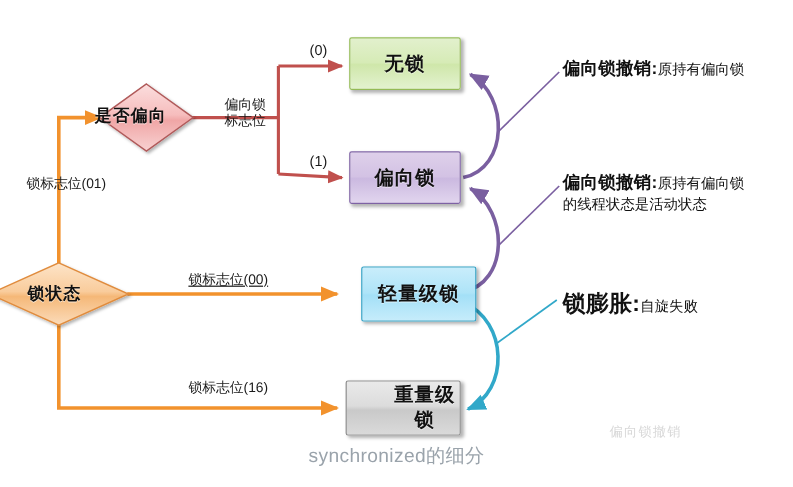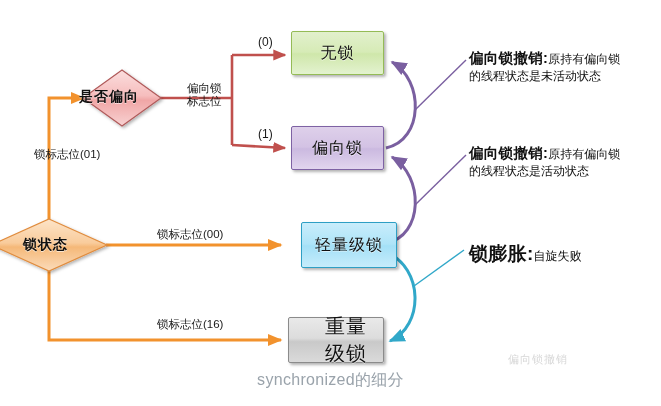--- a/index.html
+++ b/index.html
@@ -25,24 +25,25 @@
     height: 406px;
   }
 
   
   .node {
     position: absolute;
     box-sizing: border-box;
     display: flex;
     align-items: center;
     justify-content: center;
-    font-weight: normal;
+    font-weight: bold;
     color: #111111;
     letter-spacing: 1px;
     text-shadow: 0 1px 0 rgba(255,255,255,0.55);
+    text-align: center;
   }
   .box {
     border-radius: 2px;
     box-shadow: 2px 2px 3px rgba(0,0,0,0.30);
   }
 
   .box-nolock {
     left: 291px; top: 31px; width: 93px; height: 44px;
     font-size: 16px;
     border: 1px solid #94bb56;
@@ -56,21 +57,21 @@
   }
   .box-light {
     left: 288px; top: 222px; width: 96px; height: 46px;
     font-size: 16px;
     border: 1px solid #2e9fc4;
     background: linear-gradient(180deg,#c9edfb 0%,#aee4f8 48%,#a3e0f7 52%,#c6ecfb 100%);
     margin-left: 13px;
   }
   .box-heavy {
     left: 288px; top: 317px; width: 96px; height: 46px;
-    font-size: 20px;
+    font-size: 16px;
     border: 1px solid #8b8b8b;
     background: linear-gradient(180deg,#e9e9e9 0%,#dcdcdc 46%,#c9c9c9 54%,#dadada 100%);
     padding-left: 36px;
   }
 
   
   .diamond-label {
     position: absolute;
     font-weight: bold;
     font-size: 14px;
@@ -86,22 +87,22 @@
   .edge-label {
     position: absolute;
     font-size: 11.5px;
     color: #1a1a1a;
     white-space: nowrap;
     line-height: 13px;
   }
   .el-biasflag { left: 187px; top: 82px; text-align: left; }
   .el-zero  { left: 258px; top: 36px; font-size: 12px; }
   .el-one   { left: 258px; top: 128px; font-size: 12px; }
-  .el-lf01  { left: 34px; top: 148px; }
-  .el-lf00  { left: 157px; top: 228px; }
+  .el-lf01  { left: 22px; top: 148px; }
+  .el-lf00  { left: 157px; top: 228px; text-decoration: underline; }
   .el-lf10  { left: 157px; top: 318px; }
 
   
   .annot {
     position: absolute;
     color: #111111;
     line-height: 17px;
     width: 185px;
   }
   .annot .ttl {
@@ -250,21 +251,20 @@
   <div class="edge-label el-zero">(0)</div>
   <div class="edge-label el-one">(1)</div>
   <div class="edge-label el-lf01">锁标志位(01)</div>
   <div class="edge-label el-lf00">锁标志位(00)</div>
   <div class="edge-label el-lf10">锁标志位(16)</div>
 
   <div class="annot an-1">
     <div>
       <span class="ttl">偏向锁撤销:</span><span class="dsc">原持有偏向锁</span>
     </div>
-    <div class="dsc">的线程状态是未活动状态</div>
   </div>
 
   <div class="annot an-2">
     <div>
       <span class="ttl">偏向锁撤销:</span><span class="dsc">原持有偏向锁</span>
     </div>
     <div class="dsc">的线程状态是活动状态</div>
   </div>
 
   <div class="annot an-3">

